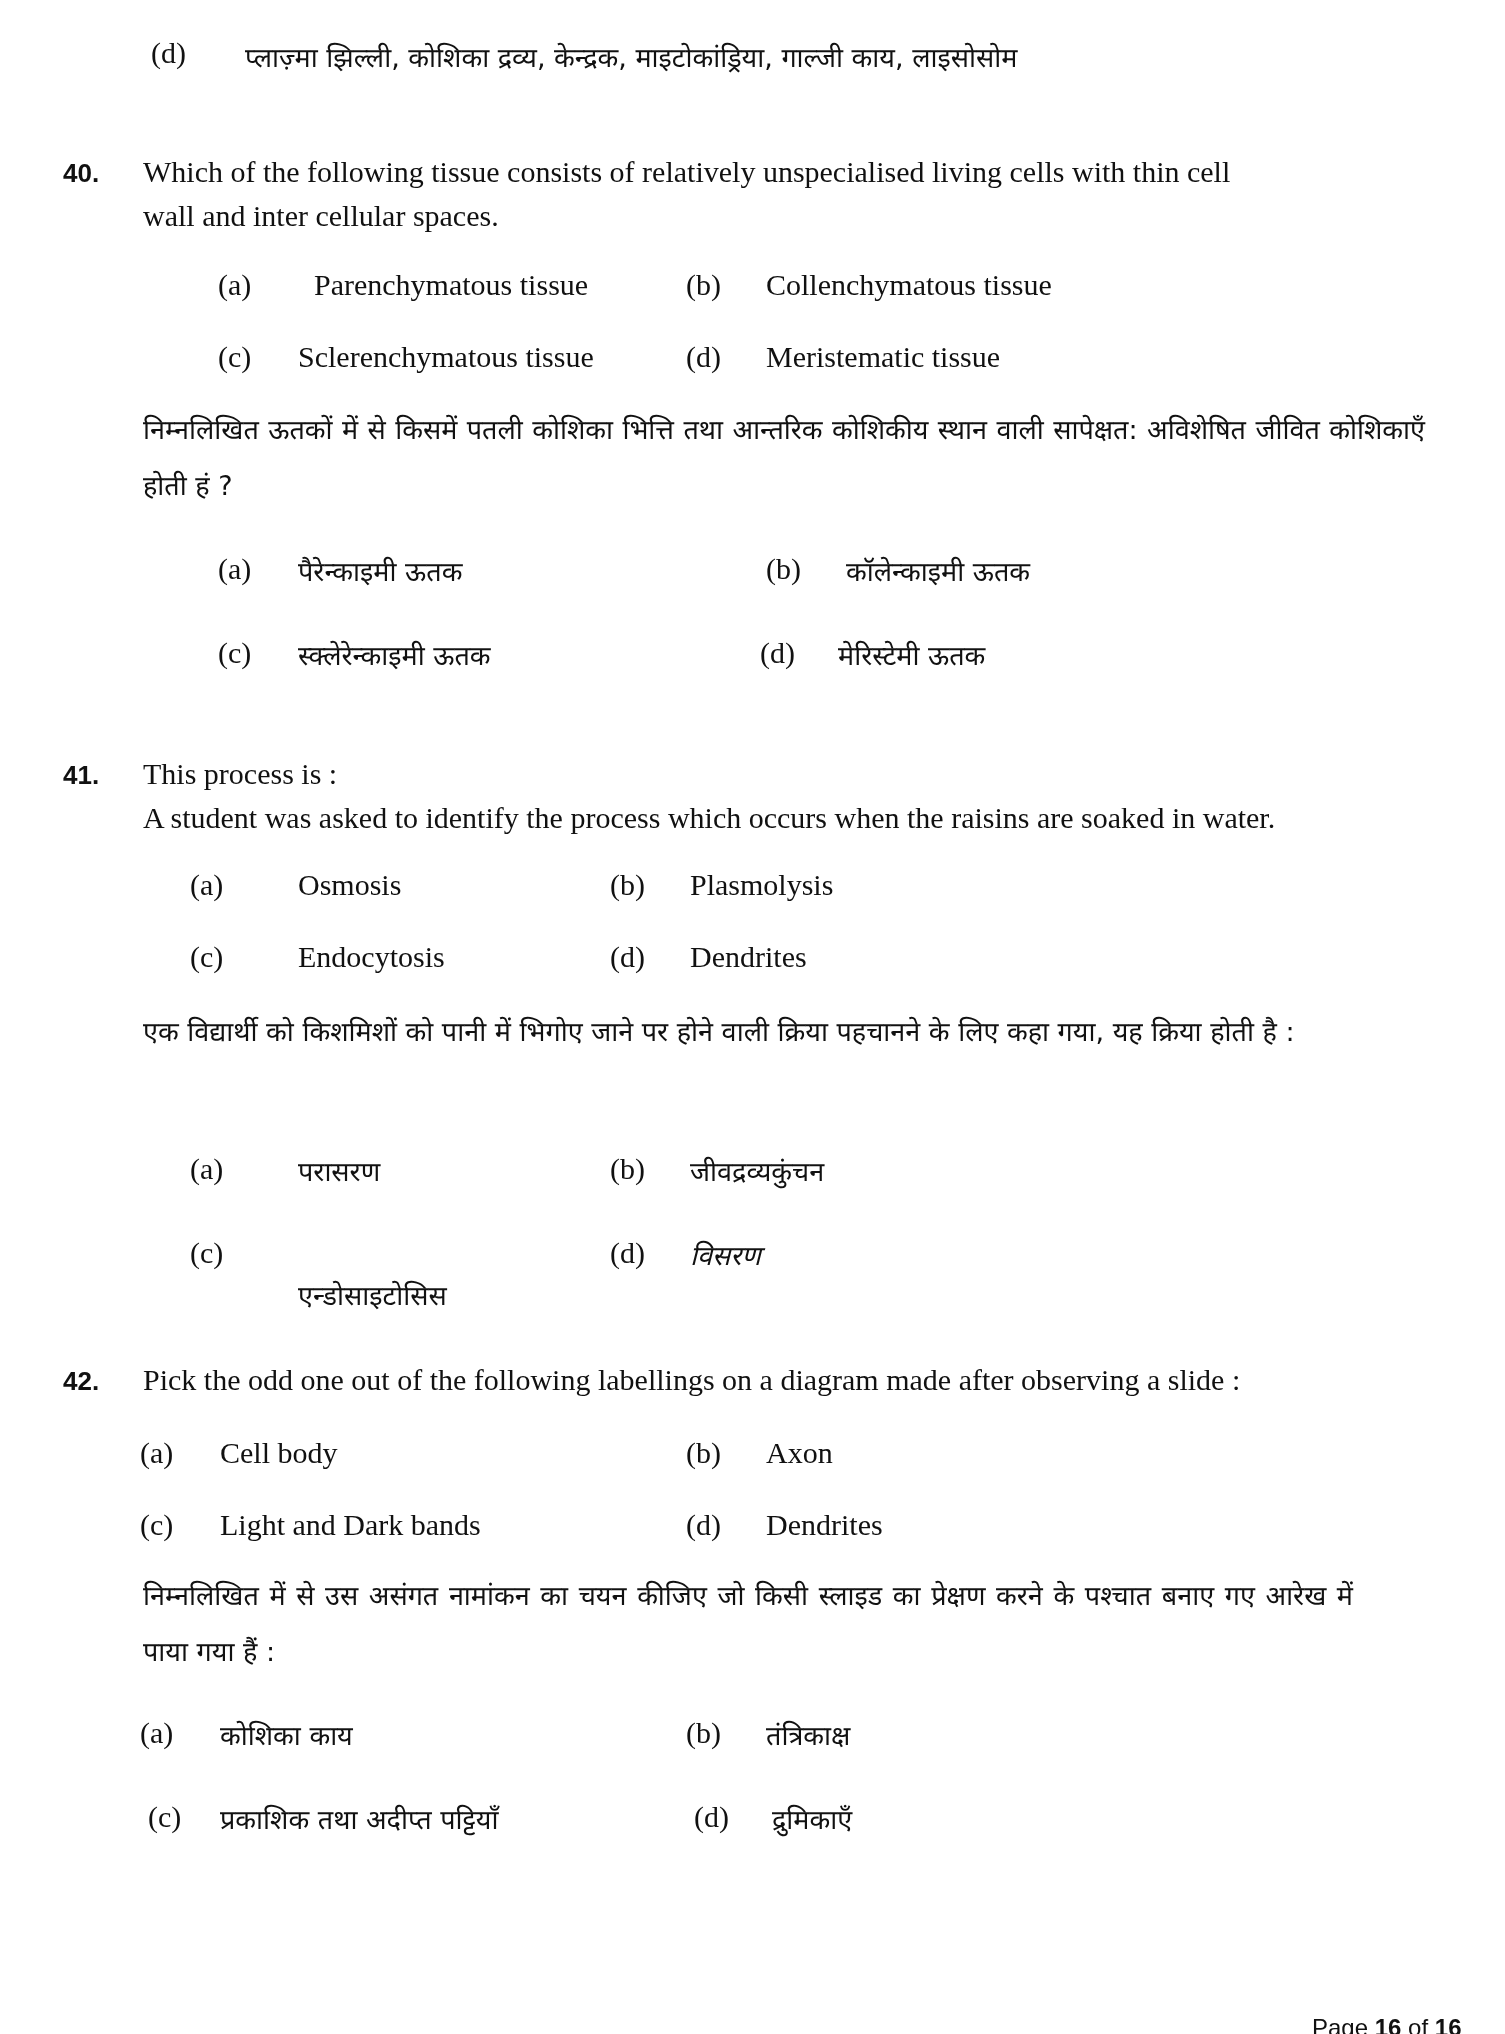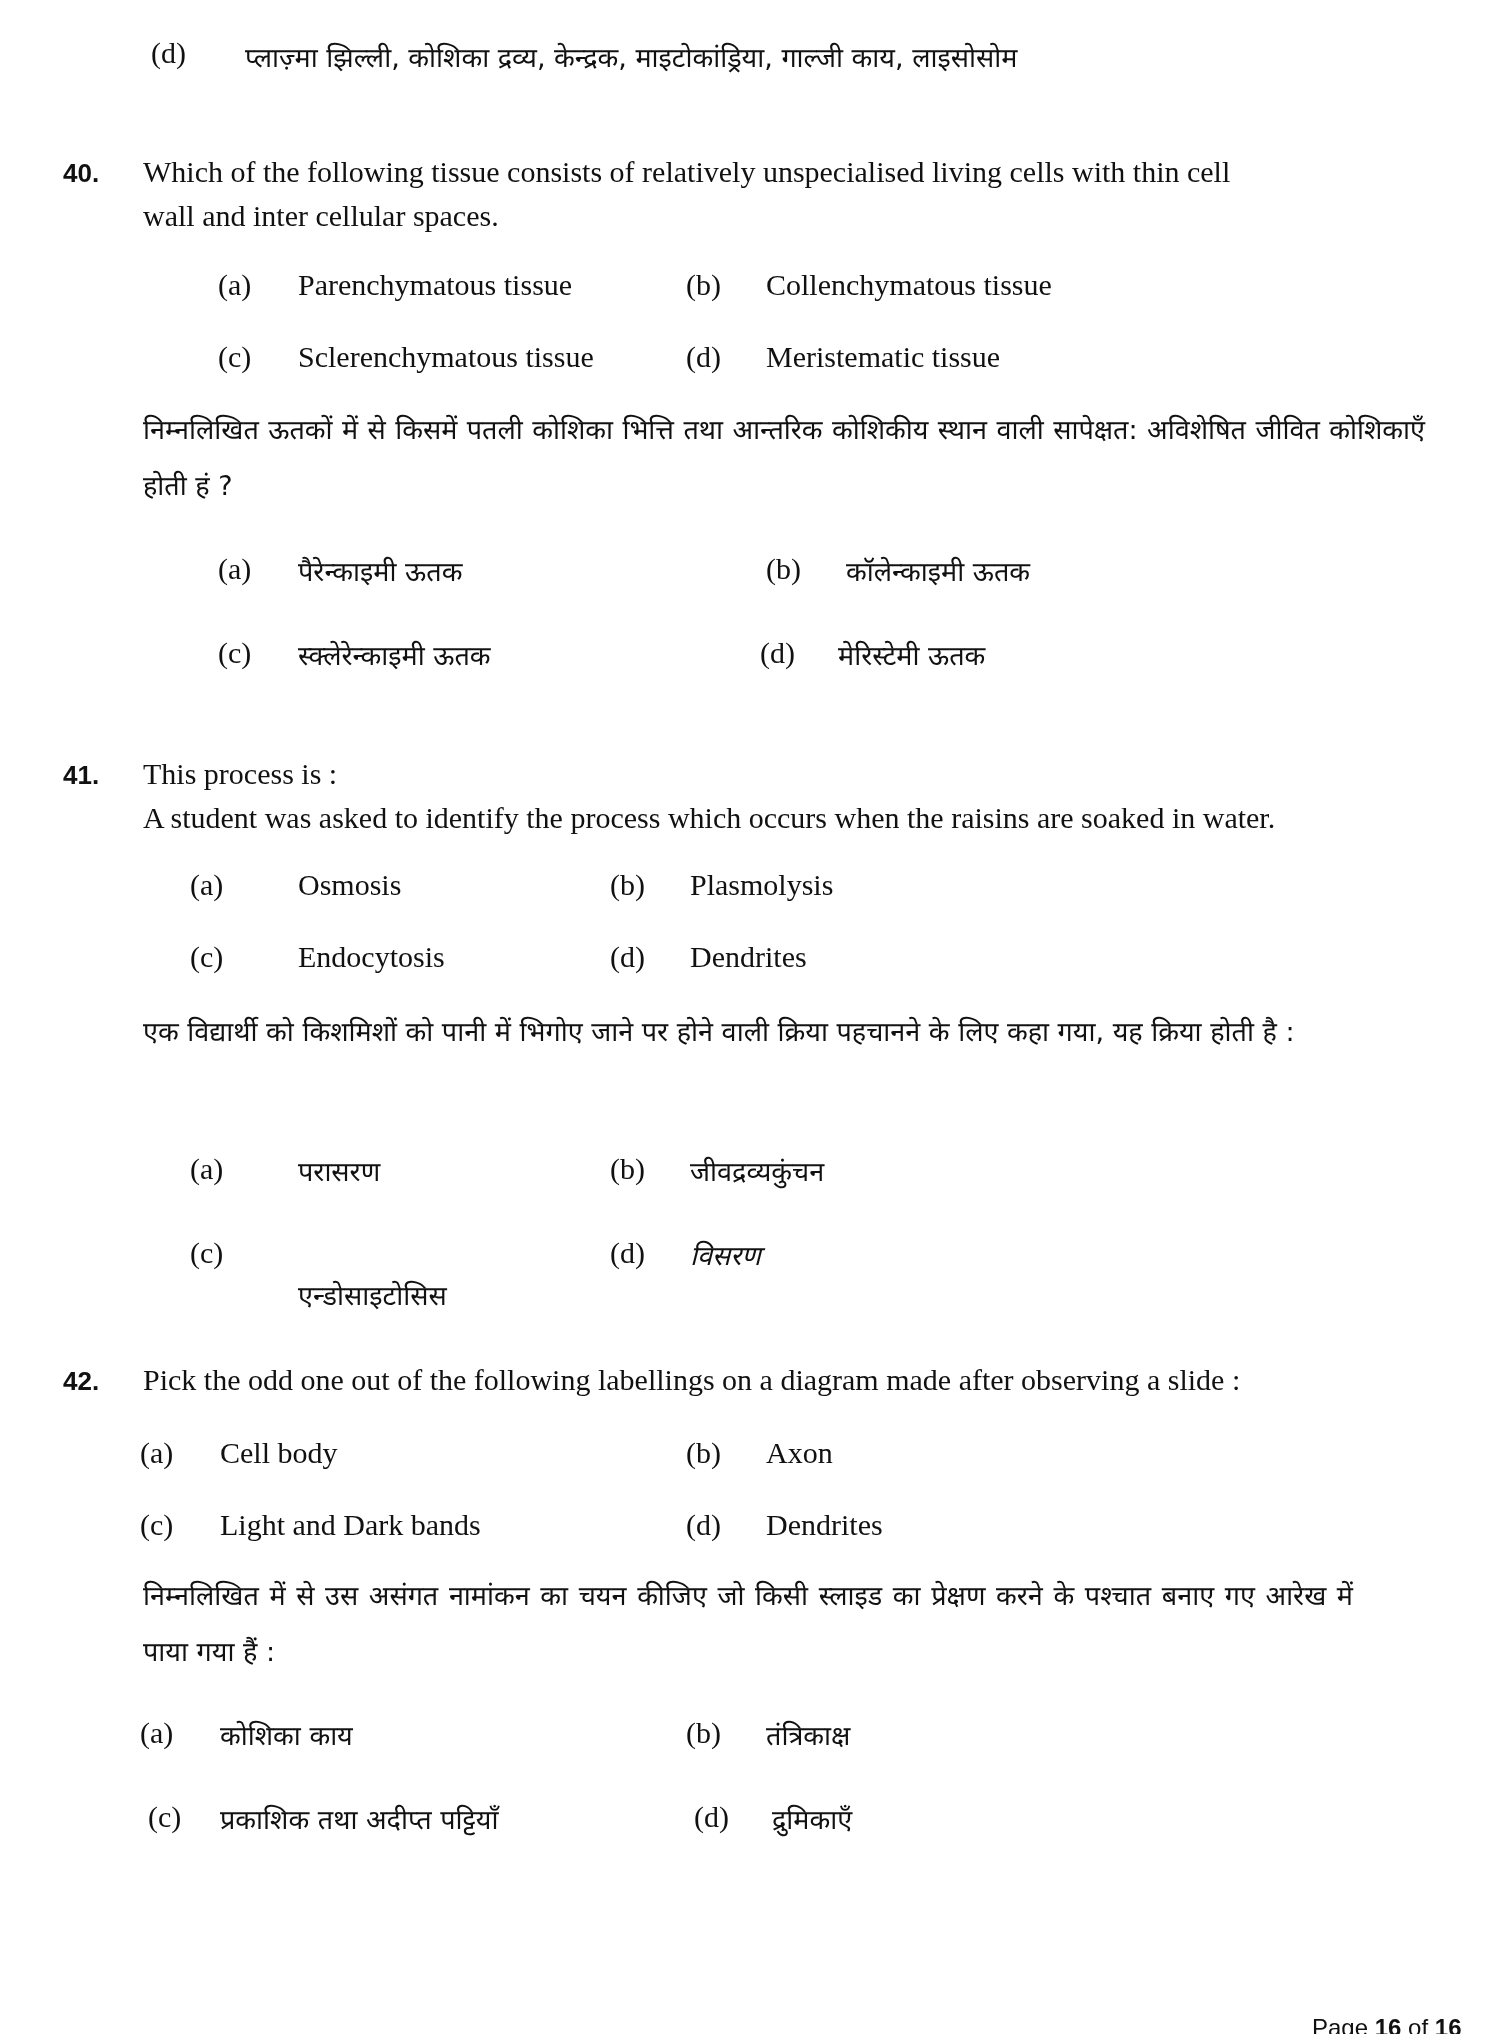--- a/index.html
+++ b/index.html
@@ -51,21 +51,21 @@
 
 <section>
   <span class="abs qnum" style="left:63px; top:158px;">40.</span>
   <div class="en-para" style="left:143px; top:150px; width:1320px;">
     <div>Which of the following tissue consists of relatively unspecialised living cells with thin cell</div>
     <div>wall and inter cellular spaces.</div>
   </div>
 
   <div>
     <span class="abs lbl" style="left:218px; top:268px;">(a)</span>
-    <span class="abs en" style="left:298px; top:268px;">Parenchymatous tissue</span>
+    <span class="abs en" style="left:314px; top:268px;">Parenchymatous tissue</span>
     <span class="abs lbl" style="left:686px; top:268px;">(b)</span>
     <span class="abs en" style="left:766px; top:268px;">Collenchymatous tissue</span>
     <span class="abs lbl" style="left:218px; top:340px;">(c)</span>
     <span class="abs en" style="left:298px; top:340px;">Sclerenchymatous tissue</span>
     <span class="abs lbl" style="left:686px; top:340px;">(d)</span>
     <span class="abs en" style="left:766px; top:340px;">Meristematic tissue</span>
   </div>
 
   <div class="hi-para" style="left:143px; top:402px; width:1282px;">निम्नलिखित ऊतकों में से किसमें पतली कोशिका भित्ति तथा आन्तरिक कोशिकीय स्थान वाली सापेक्षत: अविशेषित जीवित कोशिकाएँ होती हं ?</div>
 

